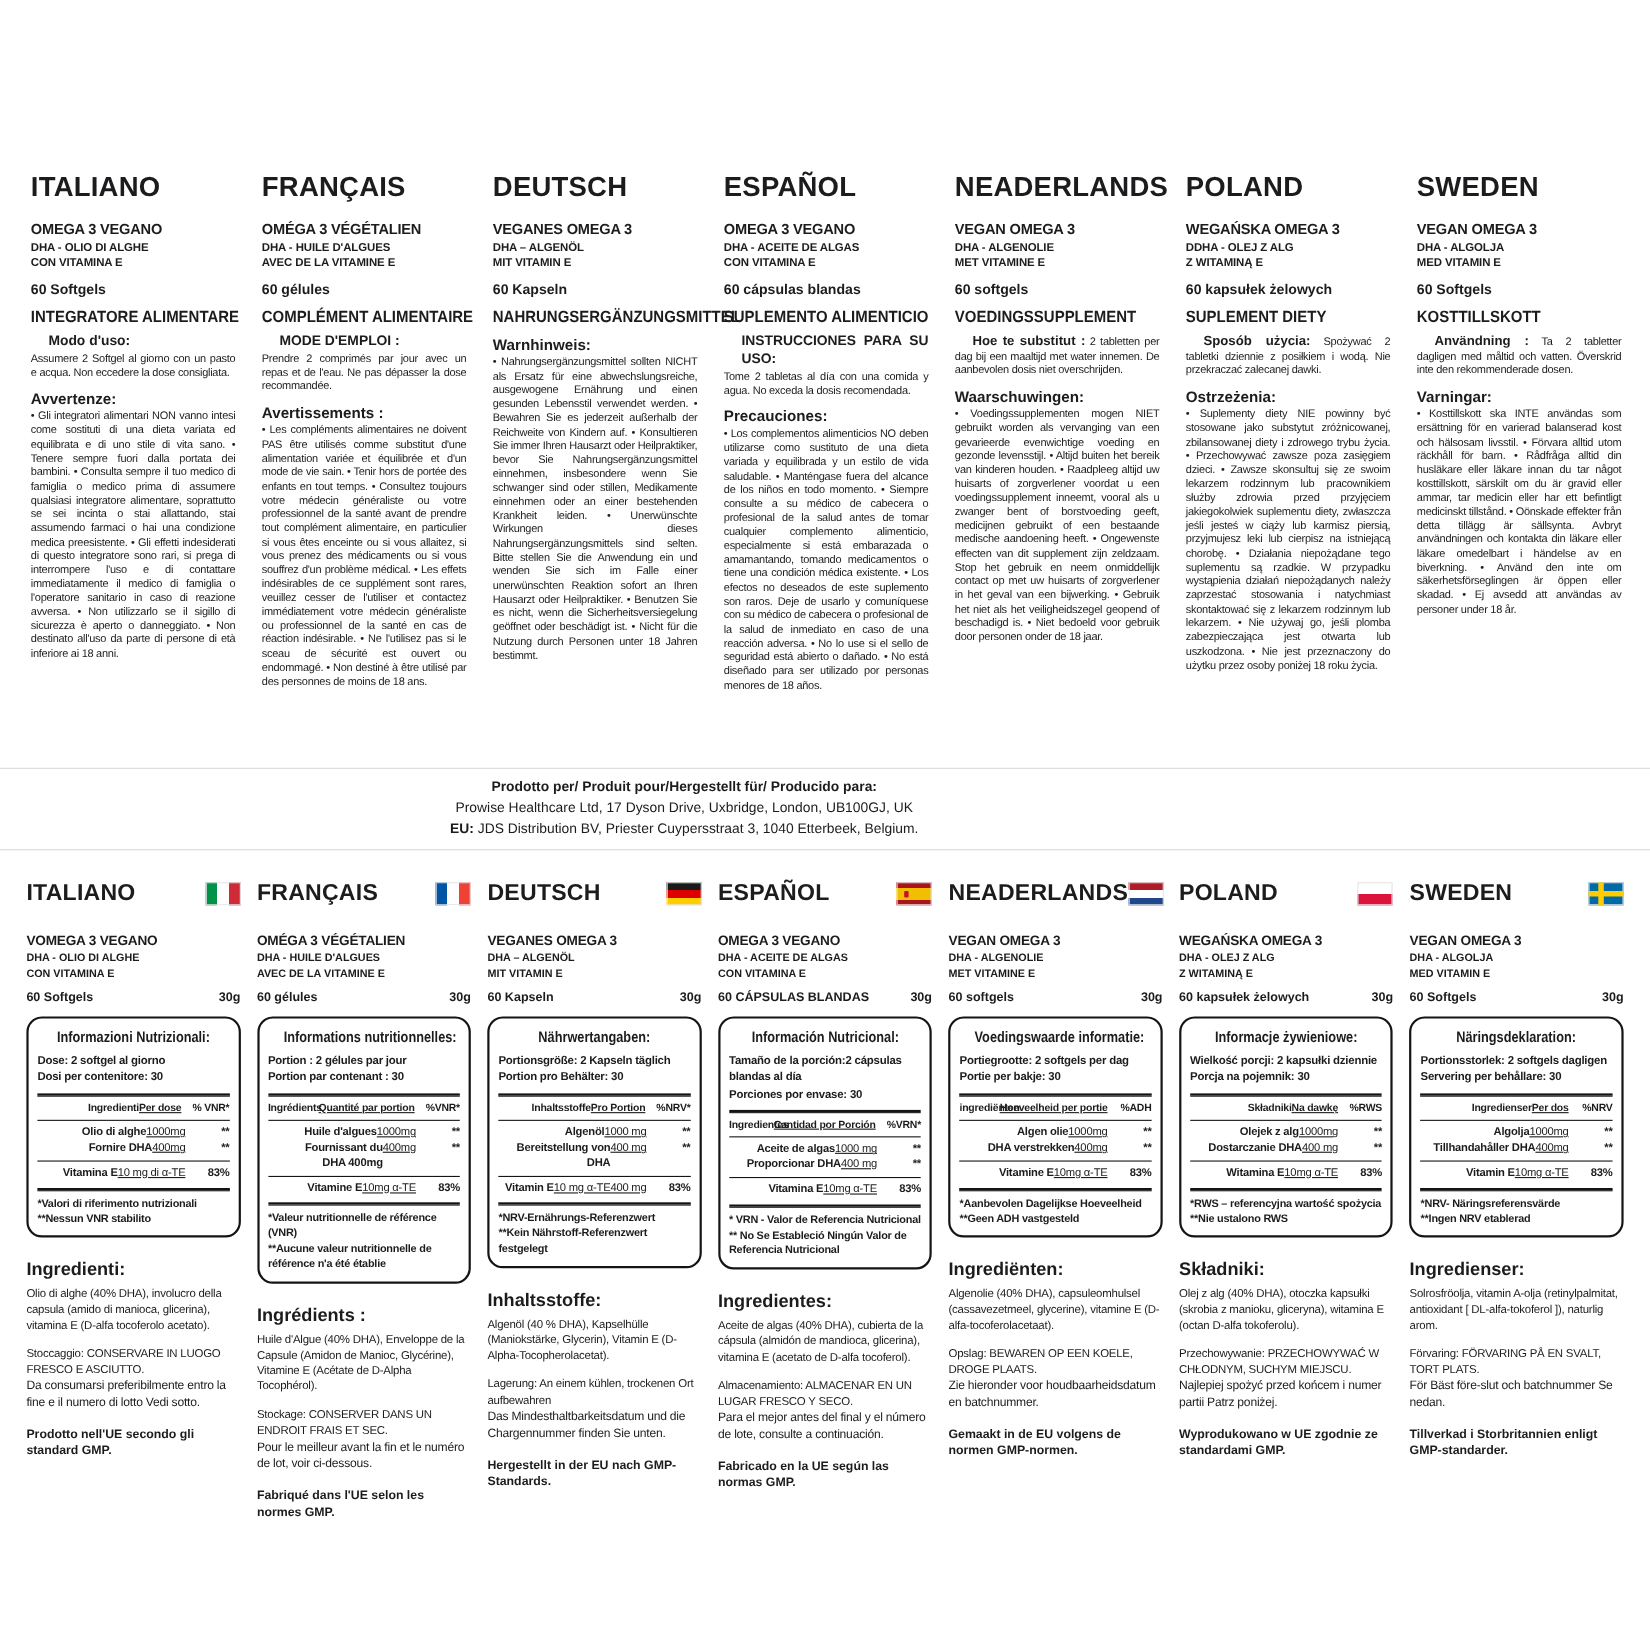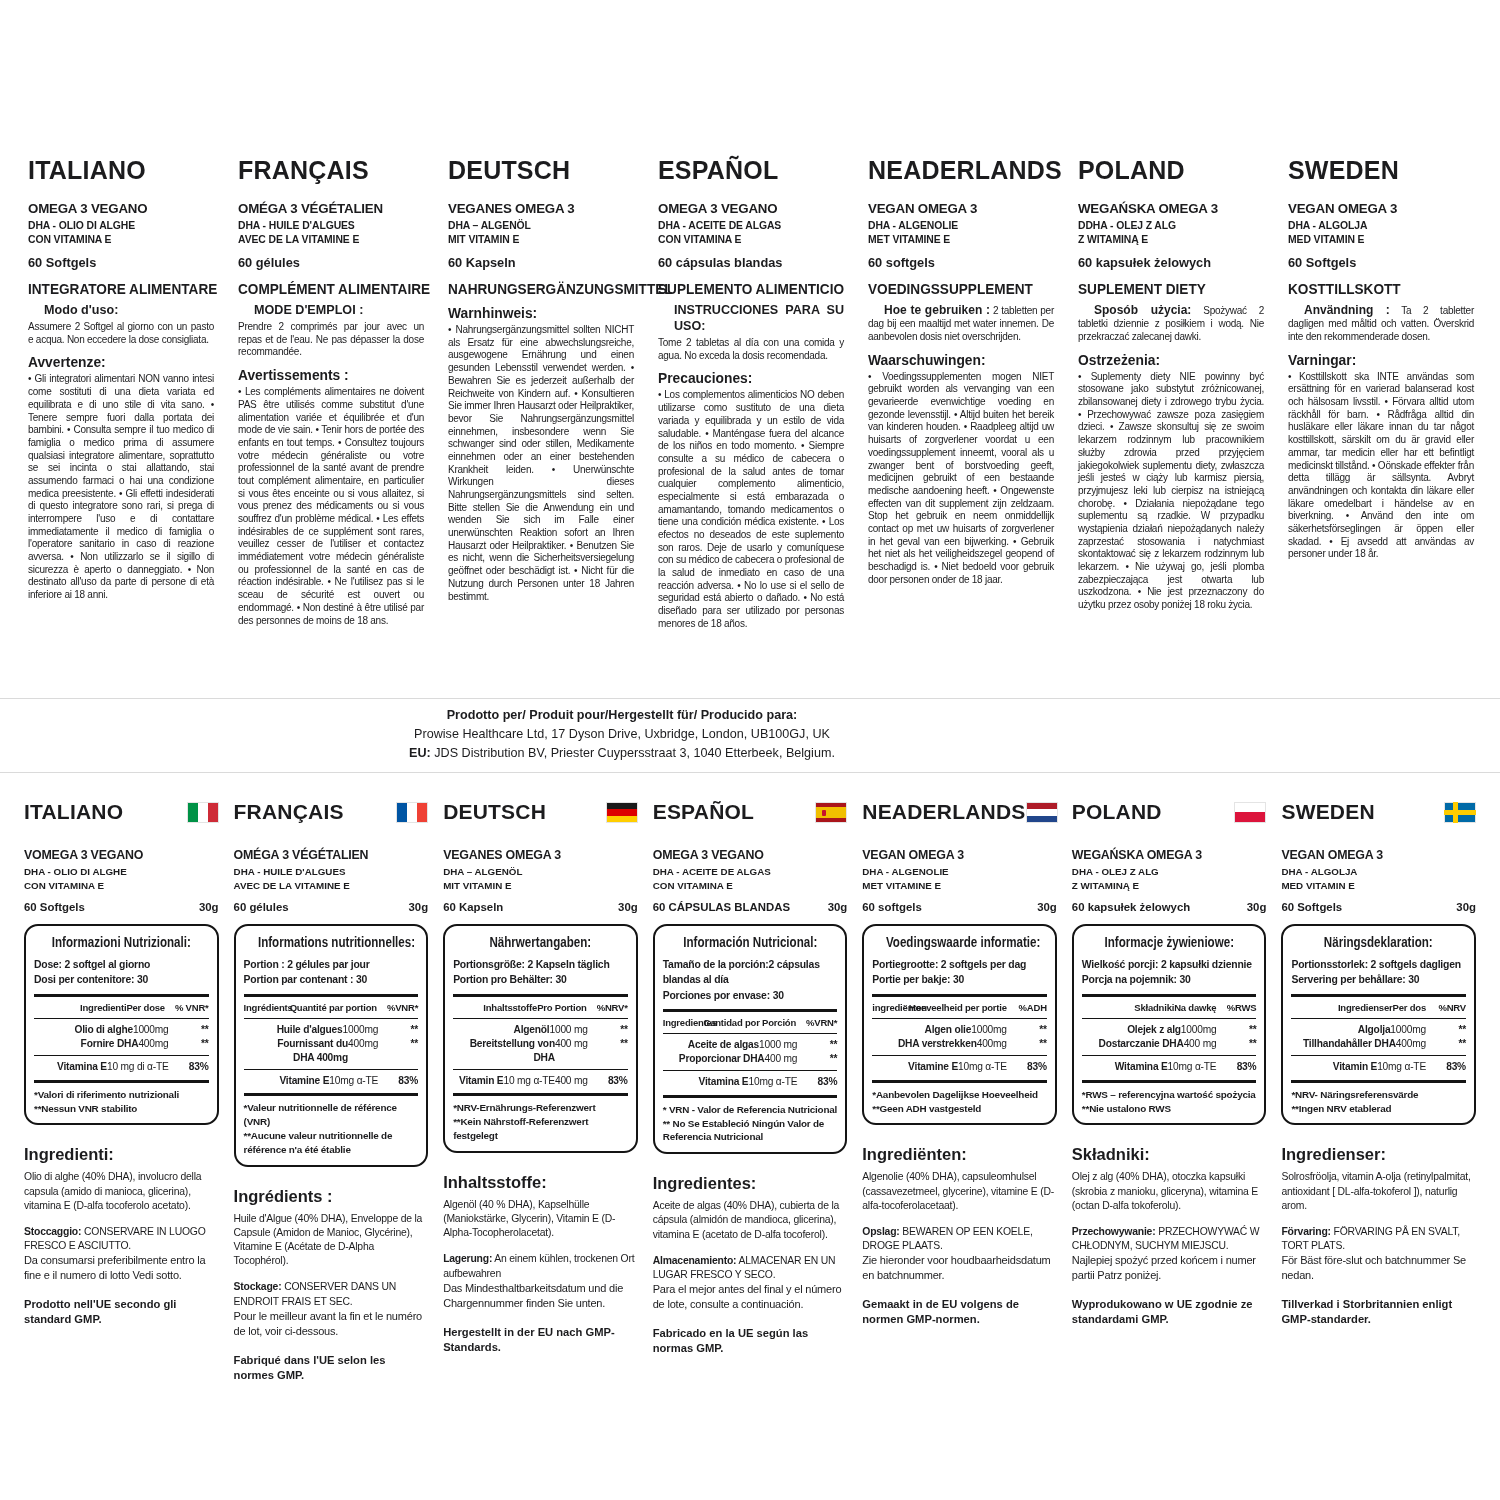--- a/index.html
+++ b/index.html
@@ -58,30 +58,30 @@
   .bsize { display:flex; justify-content:space-between; align-items:baseline; font-size:11.4px; font-weight:800; margin:9px 0 11px; }
 
   .nbox { border:2px solid #141414; border-radius:14px; padding:9px 8px 8px; margin:0 0 20px; }
   .ntitle { font-size:13.8px; font-weight:800; text-align:center; white-space:nowrap; transform:scaleX(.84); transform-origin:50% 50%; margin:0 0 7px; }
   .nserv { font-size:10.4px; font-weight:700; line-height:1.45; letter-spacing:-.2px; }
   .nrule-double { height:2px; border-top:2px solid #141414; border-bottom:1px solid #141414; margin:6px 0 5px; }
   .nrule { border-top:1.5px solid #141414; margin:4px 0; }
   .nrow { display:flex; align-items:baseline; font-size:10.2px; line-height:1.35; letter-spacing:-.2px; }
   .nhead { font-weight:800; font-size:9.5px; }
   .c1 { flex:1 1 0; min-width:0; text-align:right; }
-  .c2 { flex:0 0 auto; margin-left:auto; padding-right:10px; text-align:center; white-space:nowrap; }
+  .c2 { flex:0 0 auto; margin-left:auto; padding-right:10px; text-align:center; white-space:nowrap;text-decoration:underline; }
   .c3 { flex:0 0 30px; text-align:right; white-space:nowrap; }
   .sub .c1 { padding-left:10px; }
   .b { font-weight:700; }
   .nfoot { font-size:9.9px; font-weight:700; line-height:1.4; letter-spacing:-.2px; }
 
   .ing-head { font-size:16.5px; font-weight:800; margin:0 0 6px; }
   .ing-text { font-size:10.4px; line-height:1.36; margin:0 0 12px; letter-spacing:-.2px; }
   .store    { font-size:10.4px; line-height:1.36; margin:0; letter-spacing:-.2px; }
-  .store .lbl { font-weight:700; }
+  .store .lbl { font-weight:400; }
   .bb-text  { font-size:11px; line-height:1.36; margin:0 0 0; letter-spacing:-.2px; }
   .gmp { font-size:11.2px; font-weight:800; margin:14px 0 0; line-height:1.35; }
 </style>
 </head>
 <body>
 
 <div class="top-band">
 
     <section class="tcol">
       <h1 class="lang">ITALIANO</h1>
@@ -130,21 +130,21 @@
       <p class="warn">• Los complementos alimenticios NO deben utilizarse como sustituto de una dieta variada y equilibrada y un estilo de vida saludable. • Manténgase fuera del alcance de los niños en todo momento. • Siempre consulte a su médico de cabecera o profesional de la salud antes de tomar cualquier complemento alimenticio, especialmente si está embarazada o amamantando, tomando medicamentos o tiene una condición médica existente. • Los efectos no deseados de este suplemento son raros. Deje de usarlo y comuníquese con su médico de cabecera o profesional de la salud de inmediato en caso de una reacción adversa. • No lo use si el sello de seguridad está abierto o dañado. • No está diseñado para ser utilizado por personas menores de 18 años.</p>
     </section>
 
     <section class="tcol">
       <h1 class="lang">NEADERLANDS</h1>
       <div class="ptitle">VEGAN OMEGA 3</div>
       <div class="psub">DHA - ALGENOLIE</div>
       <div class="psub">MET VITAMINE E</div>
       <div class="psize">60 softgels</div>
       <div class="pcat">VOEDINGSSUPPLEMENT</div>
-      <p class="use" data-mode="inline"><span class="use-head">Hoe te gebruiken :</span> <span class="use-text">2 tabletten per dag bij een maaltijd met water innemen. De aanbevolen dosis niet overschrijden.</span></p>
+      <p class="use" data-mode="inline"><span class="use-head">Hoe te substitut :</span> <span class="use-text">2 tabletten per dag bij een maaltijd met water innemen. De aanbevolen dosis niet overschrijden.</span></p>
       <div class="warn-head">Waarschuwingen:</div>
       <p class="warn">• Voedingssupplementen mogen NIET gebruikt worden als vervanging van een gevarieerde evenwichtige voeding en gezonde levensstijl. • Altijd buiten het bereik van kinderen houden. • Raadpleeg altijd uw huisarts of zorgverlener voordat u een voedingssupplement inneemt, vooral als u zwanger bent of borstvoeding geeft, medicijnen gebruikt of een bestaande medische aandoening heeft. • Ongewenste effecten van dit supplement zijn zeldzaam. Stop het gebruik en neem onmiddellijk contact op met uw huisarts of zorgverlener in het geval van een bijwerking. • Gebruik het niet als het veiligheidszegel geopend of beschadigd is. • Niet bedoeld voor gebruik door personen onder de 18 jaar.</p>
     </section>
 
     <section class="tcol">
       <h1 class="lang">POLAND</h1>
       <div class="ptitle">WEGAŃSKA OMEGA 3</div>
       <div class="psub">DDHA - OLEJ Z ALG</div>
       <div class="psub">Z WITAMINĄ E</div>
       <div class="psize">60 kapsułek żelowych</div>

